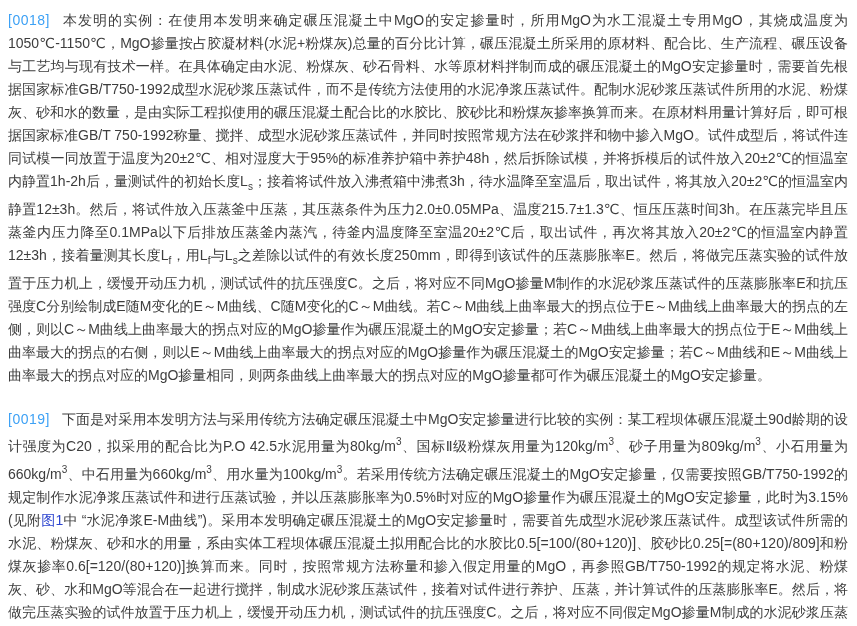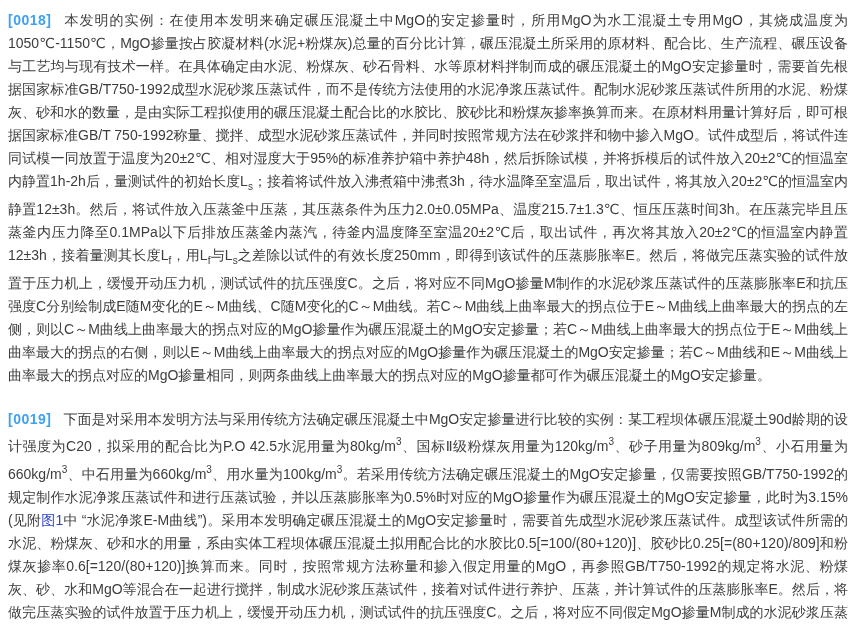--- a/index.html
+++ b/index.html
@@ -21,21 +21,21 @@
     line-height: 23px;
     color: var(--body-text, #3d3d3d);
     text-align: justify;
   }
   .para {
     margin: 6px 0 21px 0;
   }
   .para-label {
     color: var(--paragraph-label, #3da1f5);
     padding-right: 12px;
-    font-weight: bold;
+    font-weight: normal;
     letter-spacing: 0.5px;
   }
   .link {
     color: var(--link, #2c44cf);
     cursor: pointer;
     text-decoration: none;
   }
   sup {
     font-size: 10px;
     vertical-align: super;

